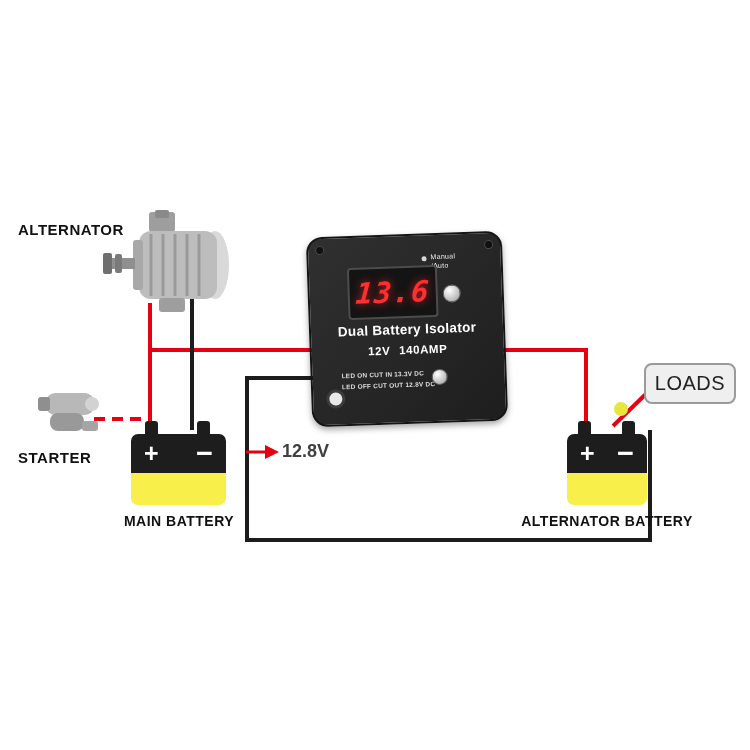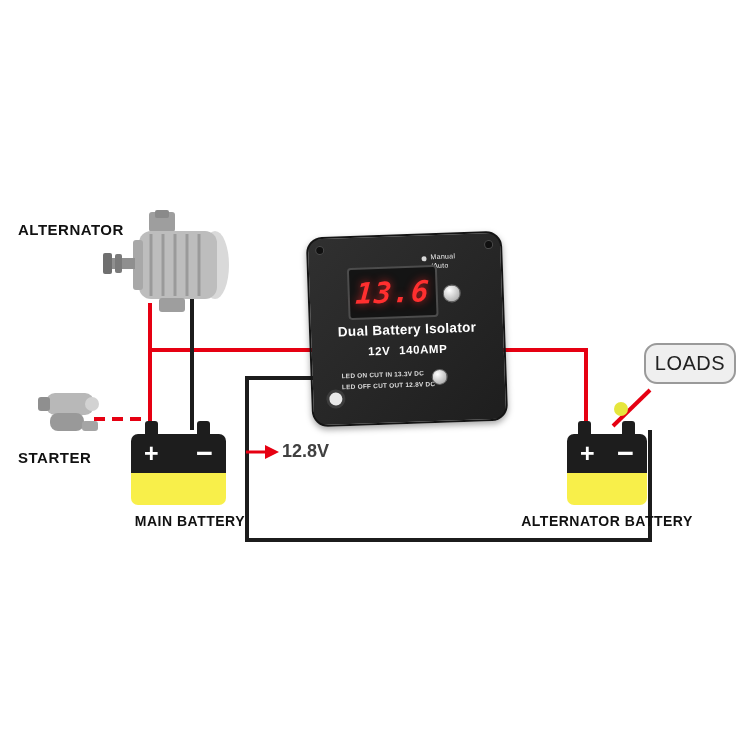--- a/index.html
+++ b/index.html
@@ -9,21 +9,21 @@
   }
   
   .wires{position:absolute;left:0;top:0;z-index:1;}
   
   .diagram-label{
     position:absolute;z-index:3;font-weight:bold;font-size:15px;color:#111;
     letter-spacing:.5px;white-space:nowrap;
   }
   .label-alternator{left:18px;top:221px;}
   .label-starter{left:18px;top:449px;text-align:right;}
-  .label-main-batt{left:113px;top:513px;width:132px;text-align:right;font-size:14px;}
+  .label-main-batt{left:113px;top:513px;width:132px;text-align:center;font-size:14px;}
   .label-sec-batt{left:512px;top:513px;width:190px;text-align:center;font-size:14px;}
   .voltage-callout{
     position:absolute;left:282px;top:441px;z-index:3;color:#404040;
     font-size:18px;font-weight:bold;
   }
   
   .alternator-graphic{position:absolute;left:103px;top:210px;z-index:2;}
   .starter-graphic{position:absolute;left:36px;top:391px;z-index:2;}
   
   .isolator{
@@ -95,22 +95,22 @@
   .battery .top-half .minus{font-size:29px;font-weight:bold;line-height:1;}
   .battery .bottom-half{background:#f8ef4a;height:45%;}
   .battery-main{left:131px;top:421px;width:95px;height:84px;}
   .battery-main .post-pos{left:14px;}
   .battery-main .post-neg{left:66px;}
   .battery-secondary{left:567px;top:421px;width:80px;height:84px;}
   .battery-secondary .post-pos{left:11px;}
   .battery-secondary .post-neg{left:55px;}
   
   .loads-box{
-    position:absolute;left:644px;top:343px;width:88px;height:37px;z-index:2;
-    background:#efefef;border:2px solid #9a9a9a;border-radius:13px;
+    position:absolute;left:644px;top:363px;width:88px;height:37px;z-index:2;
+    background:#efefef;border:2px solid #9a9a9a;border-radius:8px;
     display:flex;align-items:center;justify-content:center;
     font-size:20px;color:#222;letter-spacing:.5px;
   }
 </style>
 </head>
 <body>
 
 <div class="canvas">
 
   <svg class="wires" width="750" height="750" viewBox="0 0 750 750">

